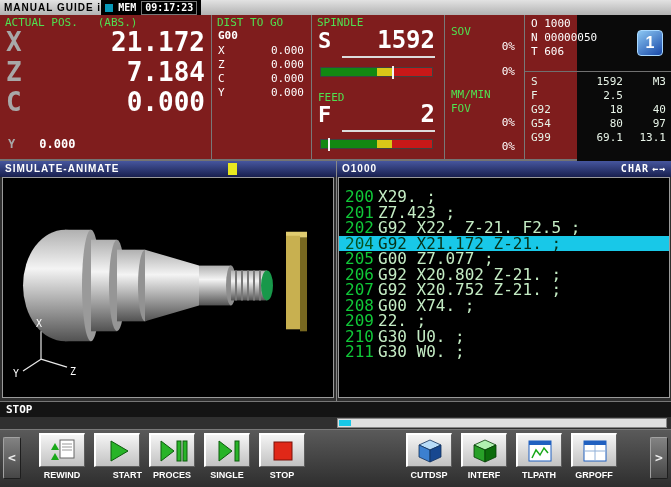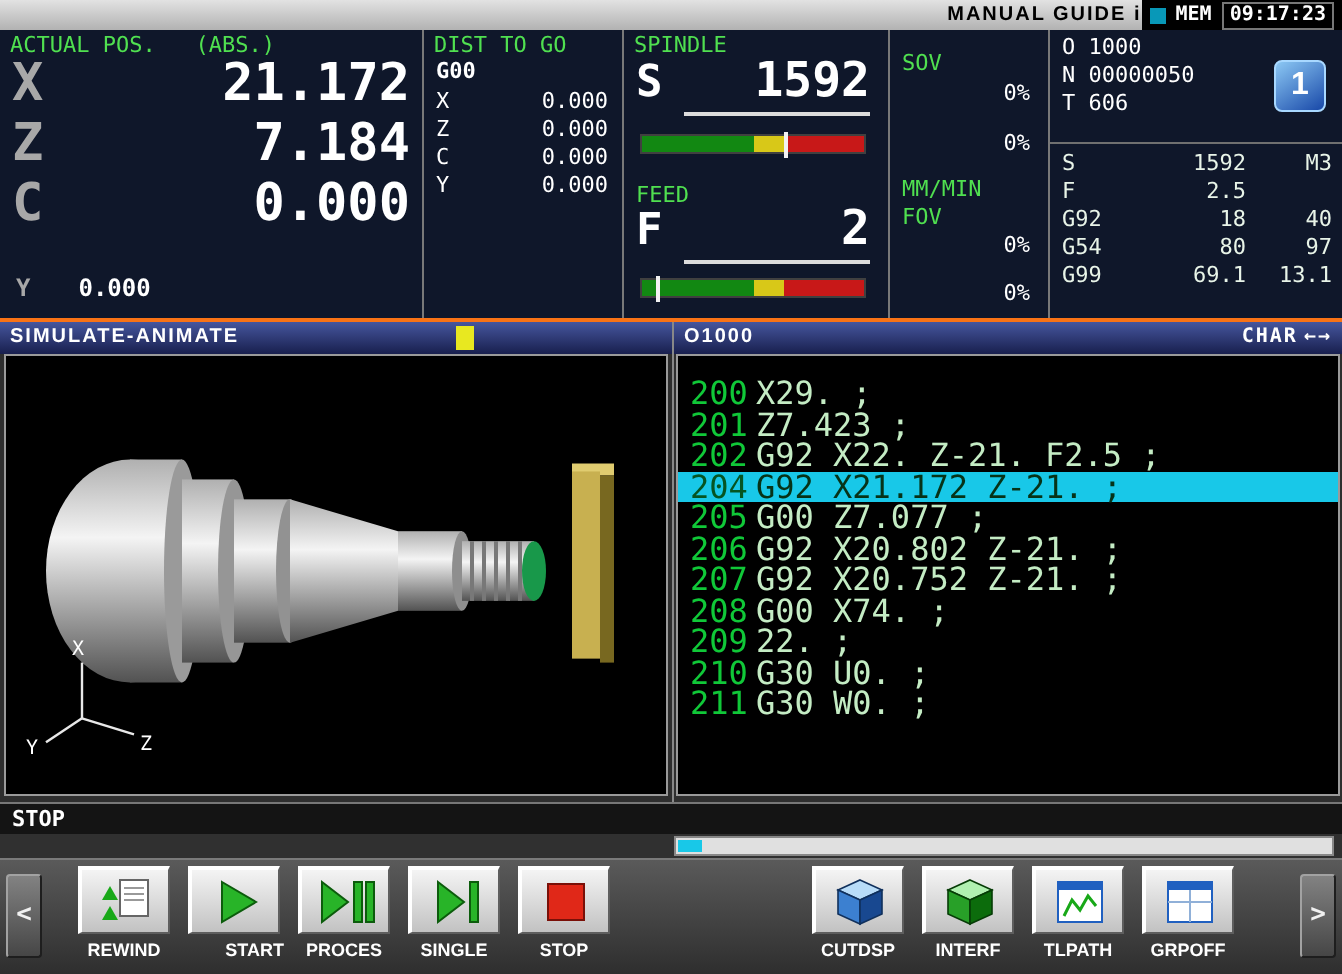--- a/index.html
+++ b/index.html
@@ -7,30 +7,30 @@
   .screen {
     position: relative; width: 671px; height: 487px;
     background: #0a0a0a; overflow: hidden;
     font-family: "DejaVu Sans Mono", monospace;
   }
 
   
   .titlebar {
     position: absolute; top: 0; left: 0; width: 671px; height: 15px;
     background: linear-gradient(#e2e2e2, #b2b2b2);
-    display: flex; align-items: center; justify-content: flex-end;
+    display: flex; align-items: center; justify-content: flex-start;
   }
   .tb-title { font: bold 10px/15px "Liberation Sans", sans-serif; color: #000; padding-left: 4px; letter-spacing: 1px; }
   .tb-right { height: 15px; background: #000; display: flex; align-items: center; gap: 5px; padding: 0 4px; }
   .mode-square { width: 8px; height: 8px; background: #0898b8; }
   .tb-mode { color: #fff; font: bold 10px "DejaVu Sans Mono", monospace; }
   .tb-clock { color: #fff; font: bold 10px/12px "DejaVu Sans Mono", monospace; border: 1px solid #777; padding: 0 3px; }
 
   
-  .data-panel { position: absolute; top: 15px; left: 0; width: 671px; height: 146px; background: #0f172a; border-bottom: 2px solid #f97316; }
+  .data-panel { position: absolute; top: 15px; left: 0; width: 577px; height: 146px; background: #7f1d1d; border-bottom: 2px solid #737373; }
   .panel { position: absolute; top: 0; height: 100%; border-right: 1px solid #787878; }
   .col-actual { left: 0; width: 212px; }
   .col-dist { left: 212px; width: 100px; }
   .col-spindle { left: 312px; width: 133px; }
   .col-ovr { left: 445px; width: 80px; }
   .col-info { left: 525px; width: 146px; border-right: none; }
   .panel-hdr { position: absolute; top: 1px; left: 5px; color: #50e050; font-size: 11px; white-space: pre; }
 
   .axis-row { position: absolute; left: 6px; right: 6px; display: flex; align-items: baseline; }
   .ar0 { top: 12px; } .ar1 { top: 42px; } .ar2 { top: 72px; }

